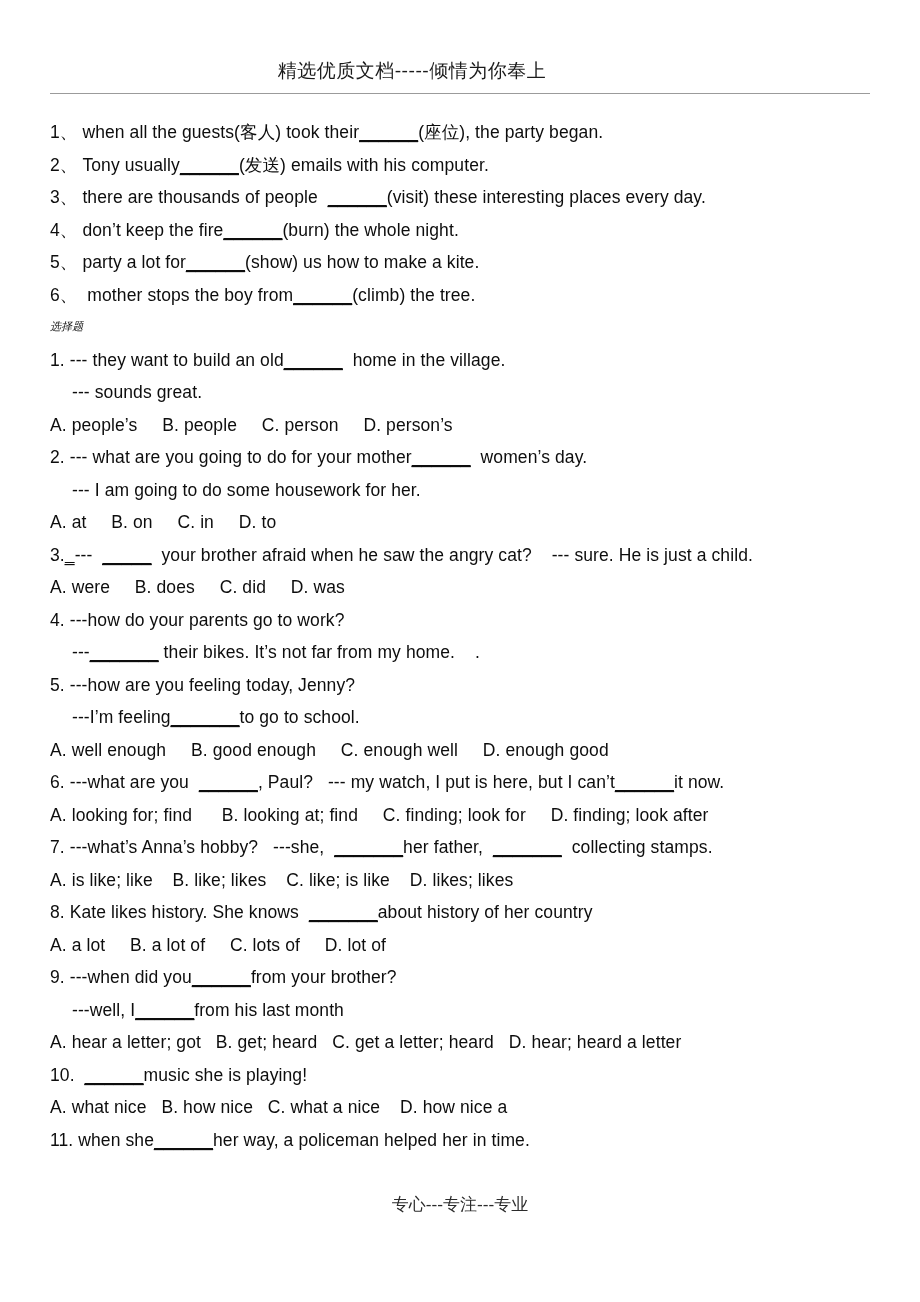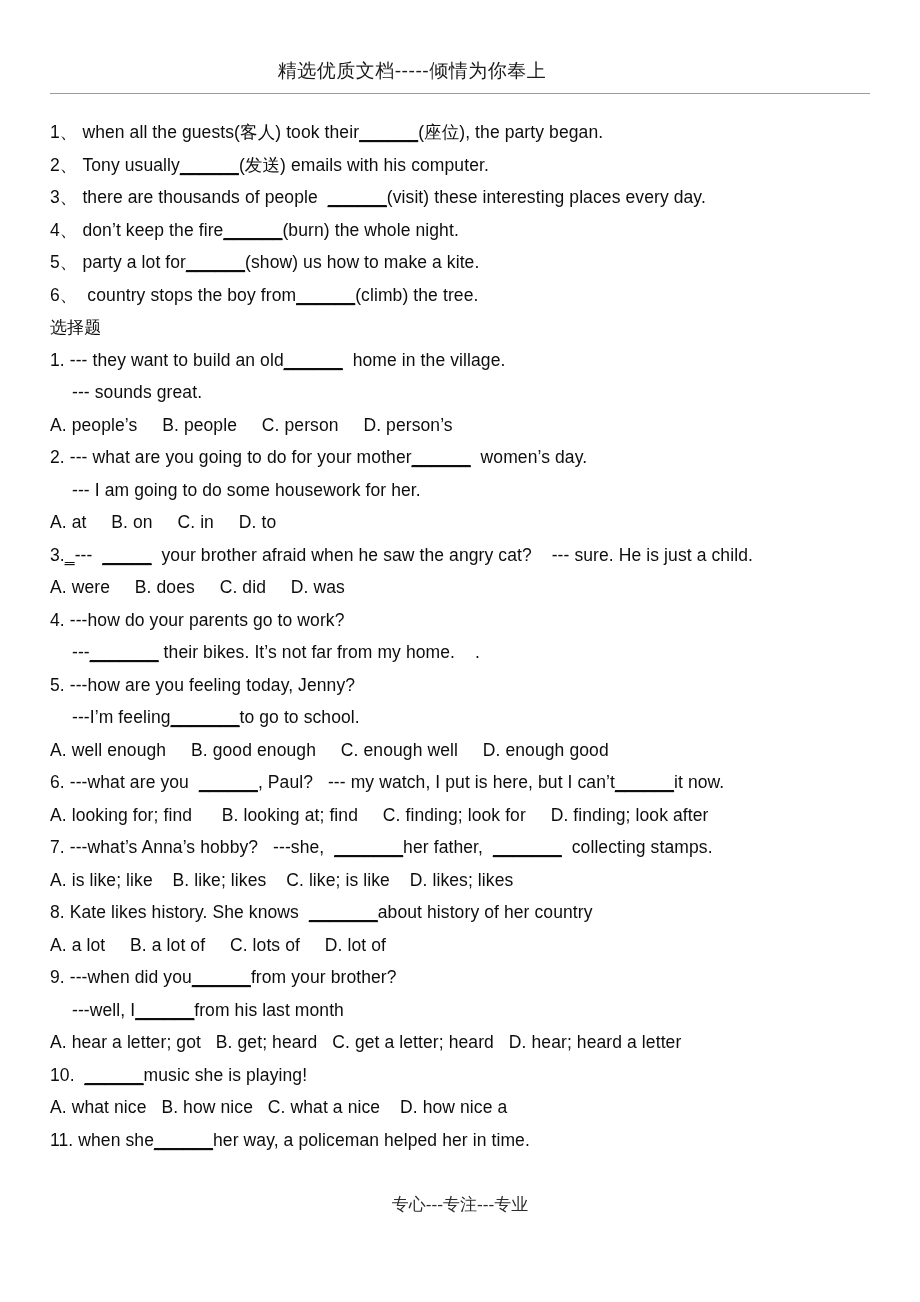--- a/index.html
+++ b/index.html
@@ -60,21 +60,22 @@
   .line {
     font-size: 17.5px;
     line-height: 32.5px;
     height: 32.5px;
     color: #0d0d0d;
     white-space: pre;
     letter-spacing: 0.1px;
   }
   .line.cn {
     font-family: "DejaVu Sans", "Liberation Sans", sans-serif;
-    font-size: 17px;
+    font-size: 11px;
+    font-style: italic;
   }
   .line.indent {
     padding-left: 22px;
   }
   .blank {
     text-decoration: underline;
     text-decoration-thickness: 1.5px;
     text-underline-offset: 2px;
   }
   .tinyblank {
@@ -115,21 +116,21 @@
     <div class="line"><span>1、</span><span> when all the guests(客人) took their</span><span class="blank">______</span><span>(座位), the party began.</span></div>
 
     <div class="line"><span>2、</span><span> Tony usually</span><span class="blank">______</span><span>(发送) emails with his computer.</span></div>
 
     <div class="line"><span>3、</span><span> there are thousands of people  </span><span class="blank">______</span><span>(visit) these interesting places every day.</span></div>
 
     <div class="line"><span>4、</span><span> don’t keep the fire</span><span class="blank">______</span><span>(burn) the whole night.</span></div>
 
     <div class="line"><span>5、</span><span> party a lot for</span><span class="blank">______</span><span>(show) us how to make a kite.</span></div>
 
-    <div class="line"><span>6、</span><span>  country stops the boy from</span><span class="blank">______</span><span>(climb) the tree.</span></div>
+    <div class="line"><span>6、</span><span>  mother stops the boy from</span><span class="blank">______</span><span>(climb) the tree.</span></div>
 
     <div class="line cn">选择题</div>
 
     <div class="line"><span>1. --- they want to build an old</span><span class="blank">______</span><span>  home in the village.</span></div>
     <div class="line indent">--- sounds great.</div>
     <div class="line">A. people’s     B. people     C. person     D. person’s</div>
 
     <div class="line"><span>2. --- what are you going to do for your mother</span><span class="blank">______</span><span>  women’s day.</span></div>
     <div class="line indent">--- I am going to do some housework for her.</div>
     <div class="line">A. at     B. on     C. in     D. to</div>

